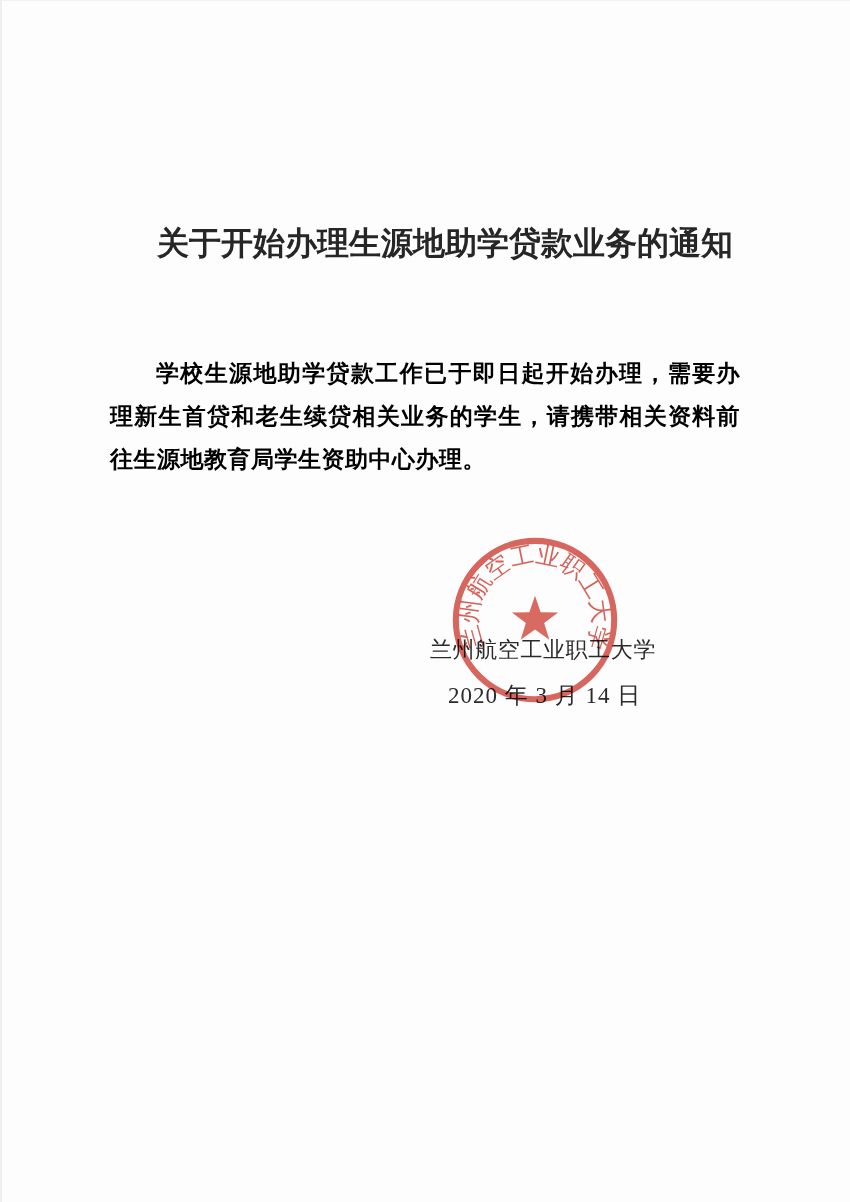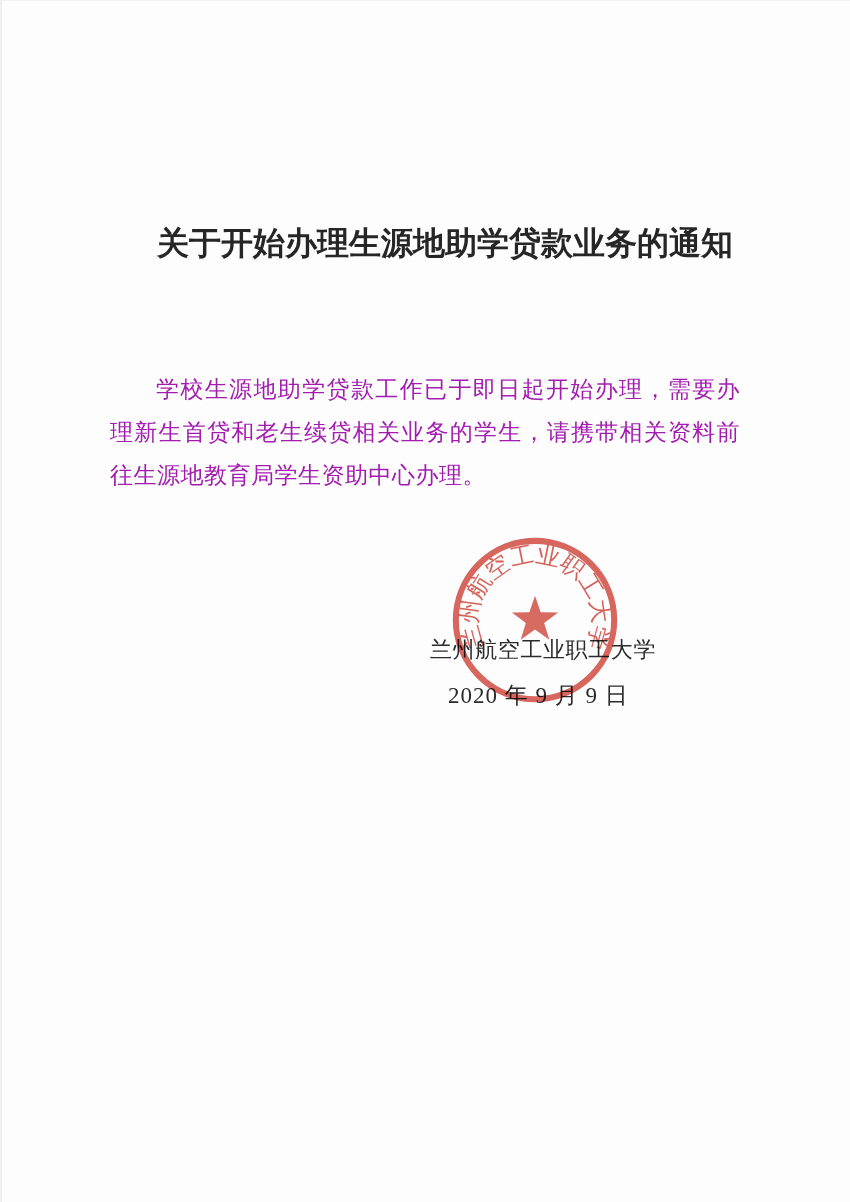--- a/index.html
+++ b/index.html
@@ -29,28 +29,29 @@
     position: absolute;
     left: 110px;
     top: 309px;
     font-size: 23px;
     line-height: 43px;
     color: #303030;
   }
   .body-paragraph {
     position: absolute;
     left: 110px;
-    top: 368px;
+    top: 352px;
     width: 630px;
     font-size: 23px;
     line-height: 43px;
     letter-spacing: 0.5px;
     text-indent: 2em;
     text-align: justify;
-    color: #a21caf;
+    color: #000000;
+    font-weight: bold;
   }
   .signature {
     position: absolute;
     left: 430px;
     top: 635px;
     font-size: 22px;
     letter-spacing: 0.6px;
     color: #2b2b2b;
   }
   .date-line {
@@ -80,21 +81,21 @@
 
 <div class="page">
 
   <div class="notice-title">关于开始办理生源地助学贷款业务的通知</div>
 
 
   <div class="body-paragraph">学校生源地助学贷款工作已于即日起开始办理，需要办理新生首贷和老生续贷相关业务的学生，请携带相关资料前往生源地教育局学生资助中心办理。</div>
 
   <div class="signature">兰州航空工业职工大学</div>
 
-  <div class="date-line">2020 年 9 月 9 日</div>
+  <div class="date-line">2020 年 3 月 14 日</div>
 
   <svg class="seal" viewBox="0 0 200 200" xmlns="http://www.w3.org/2000/svg">
     <defs>
       <path id="sealArc" d="M 42.8 133 A 66 66 0 1 1 157.2 133" fill="none"></path>
     </defs>
     <circle cx="100" cy="100" r="91" fill="none" stroke-width="7" stroke-opacity="0.9" stroke="#d0493f"></circle>
     <polygon points="100,72 93.5,91.1 73.4,91.3 89.5,103.4 83.5,122.7 100,111 116.5,122.7 110.5,103.4 126.6,91.3 106.5,91.1" fill-opacity="0.88" fill="#d0493f"></polygon>
     <text font-size="27" text-anchor="middle" fill-opacity="0.92" fill="#d0493f">
       <textPath href="#sealArc" startOffset="50%">兰州航空工业职工大学</textPath>
     </text>

